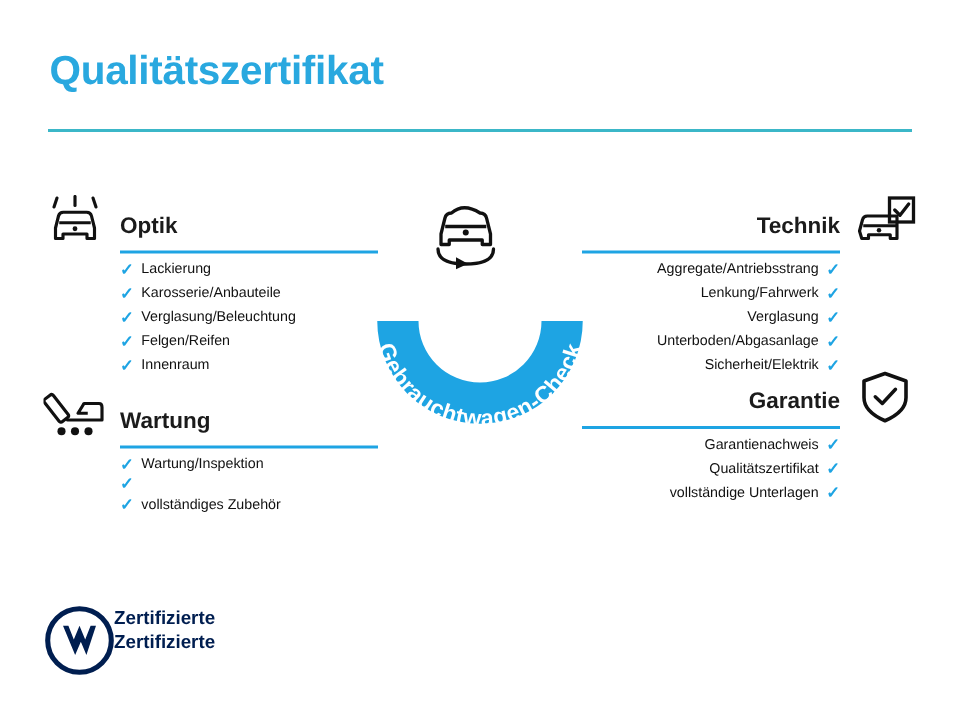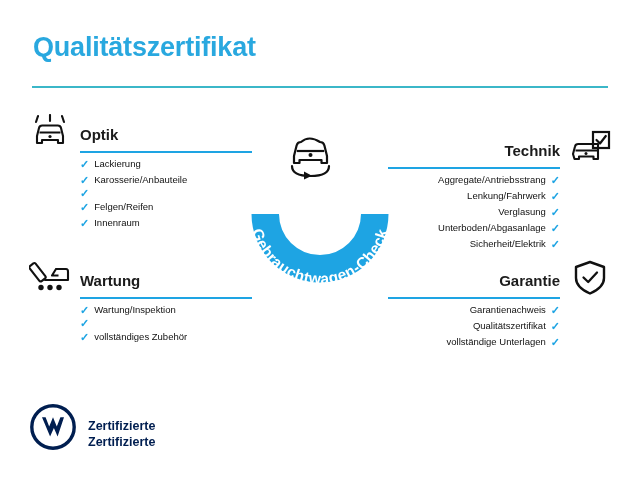--- a/index.html
+++ b/index.html
@@ -35,24 +35,24 @@
     top: 86px;
     width: 576px;
     height: 2px;
     background: #3BB7C8;
   }
 
   
   .section {
     position: absolute;
   }
-  .sec-optik    { left: 22px;  top: 112px; width: 230px; }
+  .sec-optik    { left: 22px;  top: 128px; width: 230px; }
   .sec-wartung  { left: 22px;  top: 258px; width: 230px; }
   .sec-technik  { left: 388px; top: 128px; width: 230px; }
-  .sec-garantie { left: 388px; top: 258px; width: 230px; }
+  .sec-garantie { left: 388px; top: 245px; width: 230px; }
 
   .sec-head {
     position: relative;
     height: 44px;
   }
   .sec-icon {
     position: absolute;
     top: 0;
     width: 50px;
     height: 40px;
@@ -128,22 +128,21 @@
     color: #111111;
     letter-spacing: -0.5px;
   }
 
   
   .footer {
     position: absolute;
     left: 30px;
     top: 404px;
     display: flex;
-    align-items: flex-end;
-    gap: 12px;
+    align-items: flex-start;
   }
   .vw-mark { width: 46px; height: 46px; }
   .footer-text {
     font-size: 12.5px;
     font-weight: bold;
     color: #001E50;
     line-height: 16px;
   }
 </style>
 </head>
@@ -175,20 +174,21 @@
       <li>
           <span class="check">✓</span>
           <span>Lackierung</span>
         </li>
       <li>
           <span class="check">✓</span>
           <span>Karosserie/Anbauteile</span>
         </li>
       <li>
           <span class="check">✓</span>
+          <span>Verglasung/Beleuchtung</span>
         </li>
       <li>
           <span class="check">✓</span>
           <span>Felgen/Reifen</span>
         </li>
       <li>
           <span class="check">✓</span>
           <span>Innenraum</span>
         </li>
     </ul>

